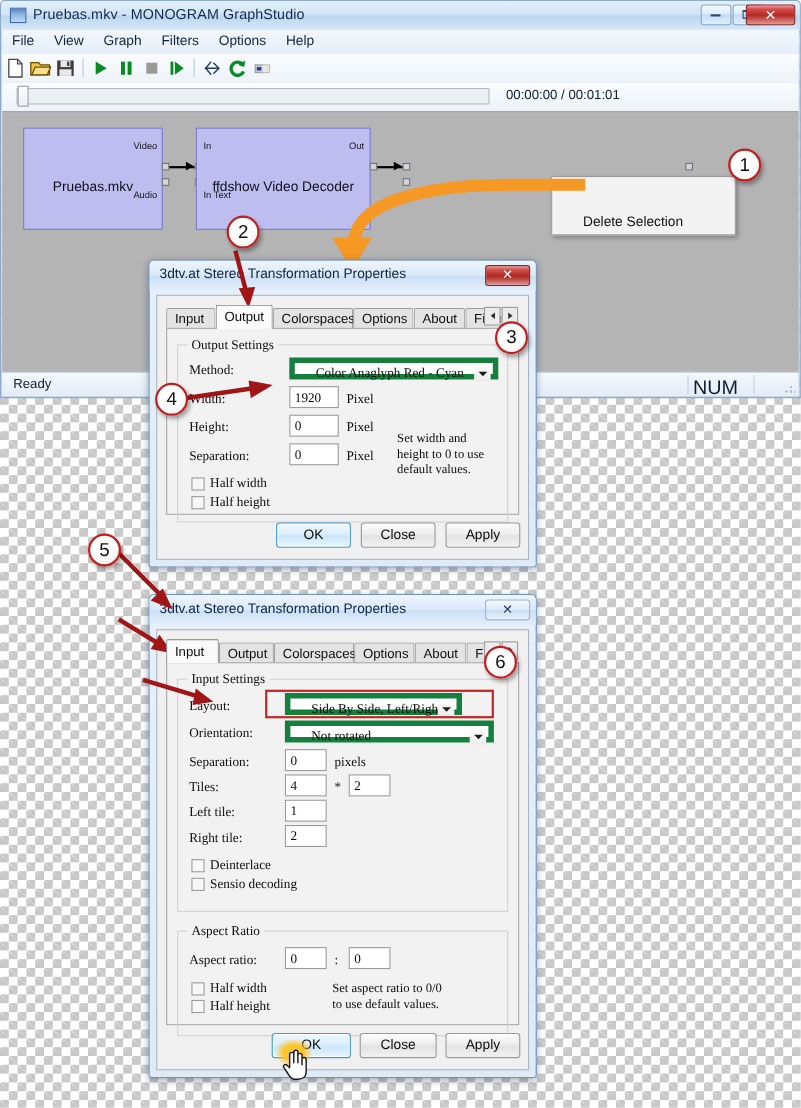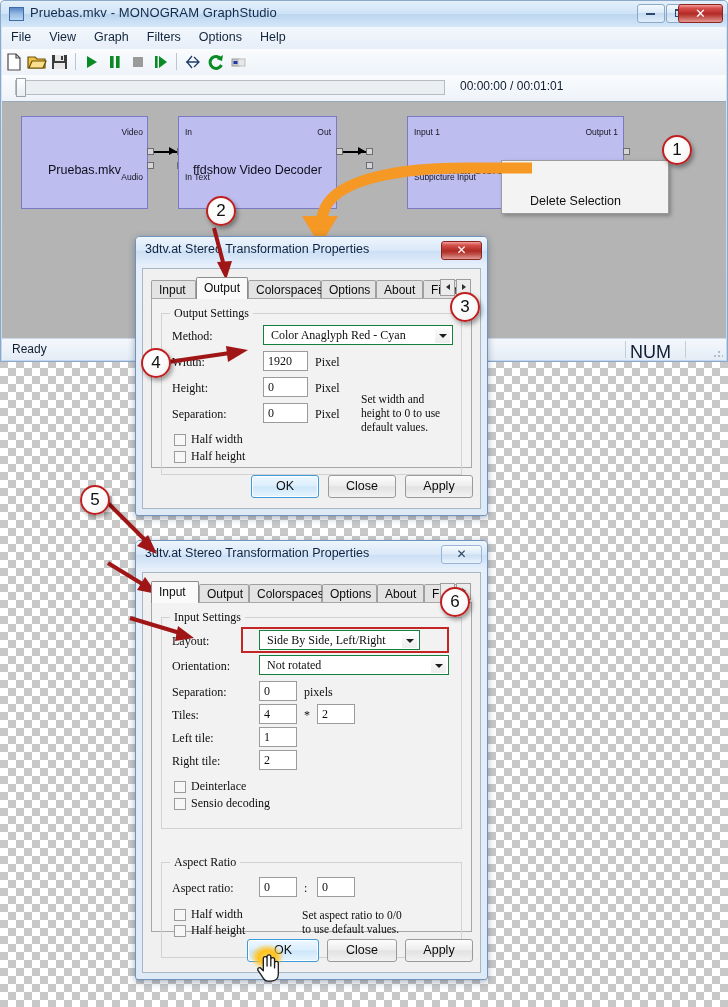--- a/index.html
+++ b/index.html
@@ -196,22 +196,22 @@
   .group-lbl{
     position:absolute;top:-8px;left:8px;background:#f2f2f2;padding:0 4px;
     font-size:12px;color:#0d0d0d;white-space:nowrap;
   }
   .flabel{position:absolute;font-size:12px;color:#0d0d0d;white-space:nowrap;}
   .ftext{
     position:absolute;background:#fff;border:1px solid #9b9b9b;box-sizing:border-box;
     font-size:12px;color:#0d0d0d;padding:1px 4px;line-height:17px;height:20px;
   }
   .fcombo{
-    position:absolute;background:#fff;border:1px solid #15803d;box-sizing:border-box;
-    font-size:12px;color:#0d0d0d;height:20px;line-height:18px;padding-left:7px;
+    position:absolute;background:#fff;border:5px solid #15803d;box-sizing:border-box;
+    font-size:12px;color:#0d0d0d;height:20px;line-height:18px;padding-left:19px;
   }
   .fcombo .arrow{
     position:absolute;right:2px;top:2px;width:15px;height:15px;
     background:linear-gradient(to bottom,#fcfcfc,#ededed);
   }
   .fcombo .arrow i{
     position:absolute;left:50%;top:50%;margin:-2px 0 0 -4px;width:0;height:0;
     border-left:4px solid transparent;border-right:4px solid transparent;border-top:4px solid #1d1d1d;
   }
   .cbox{position:absolute;width:12px;height:12px;background:#f7f7f7;border:1px solid #9b9b9b;box-sizing:border-box;}
@@ -365,26 +365,20 @@
       <div class="pin-lbl" style="right:5px;top:10px;">Out</div>
     </div>
     <div class="pin-box" style="left:334px;top:46px;"></div>
 
     <div class="wire" style="left:341px;top:49px;width:24px;"></div>
     <div class="wire-head" style="left:356px;top:45px;"></div>
 
     <div class="pin-box" style="left:364px;top:46px;"></div>
     <div class="pin-box" style="left:364px;top:60px;"></div>
 
-    <div class="node" style="left:405px;top:14px;width:217px;height:93px;">
-      <div class="nname">3dtv.at Stereo Transformation</div>
-      <div class="pin-lbl" style="left:6px;top:10px;">Input 1</div>
-      <div class="pin-lbl" style="left:6px;top:55px;">Subpicture Input</div>
-      <div class="pin-lbl" style="right:5px;top:10px;">Output 1</div>
-    </div>
     <div class="pin-box" style="left:621px;top:46px;"></div>
 
     <div id="ctx-menu" style="left:499px;top:58px;">
       <div class="ci" id="ctx-delete">Delete Selection</div>
     </div>
 
   </div>
 
   <div id="statusbar">
     <div id="status-left">Ready</div>
@@ -528,21 +522,21 @@
 
         <div class="flabel" style="left:10px;top:136px;">Right tile:</div>
         <div class="ftext" style="left:97px;top:132px;width:38px;">2</div>
 
         <div class="cbox" style="left:12px;top:163px;"></div>
         <div class="flabel" style="left:29px;top:161px;">Deinterlace</div>
         <div class="cbox" style="left:12px;top:180px;"></div>
         <div class="flabel" style="left:29px;top:178px;">Sensio decoding</div>
       </div>
 
-      <div class="group" style="left:9px;top:243px;right:9px;height:96px;margin-top:16px;">
+      <div class="group" style="left:9px;top:243px;right:9px;height:96px;">
         <div class="group-lbl">Aspect Ratio</div>
 
         <div class="flabel" style="left:10px;top:18px;">Aspect ratio:</div>
         <div class="ftext" style="left:97px;top:14px;width:38px;">0</div>
         <div class="flabel" style="left:142px;top:18px;">:</div>
         <div class="ftext" style="left:155px;top:14px;width:38px;">0</div>
 
         <div class="cbox" style="left:12px;top:46px;"></div>
         <div class="flabel" style="left:29px;top:44px;">Half width</div>
         <div class="cbox" style="left:12px;top:62px;"></div>

